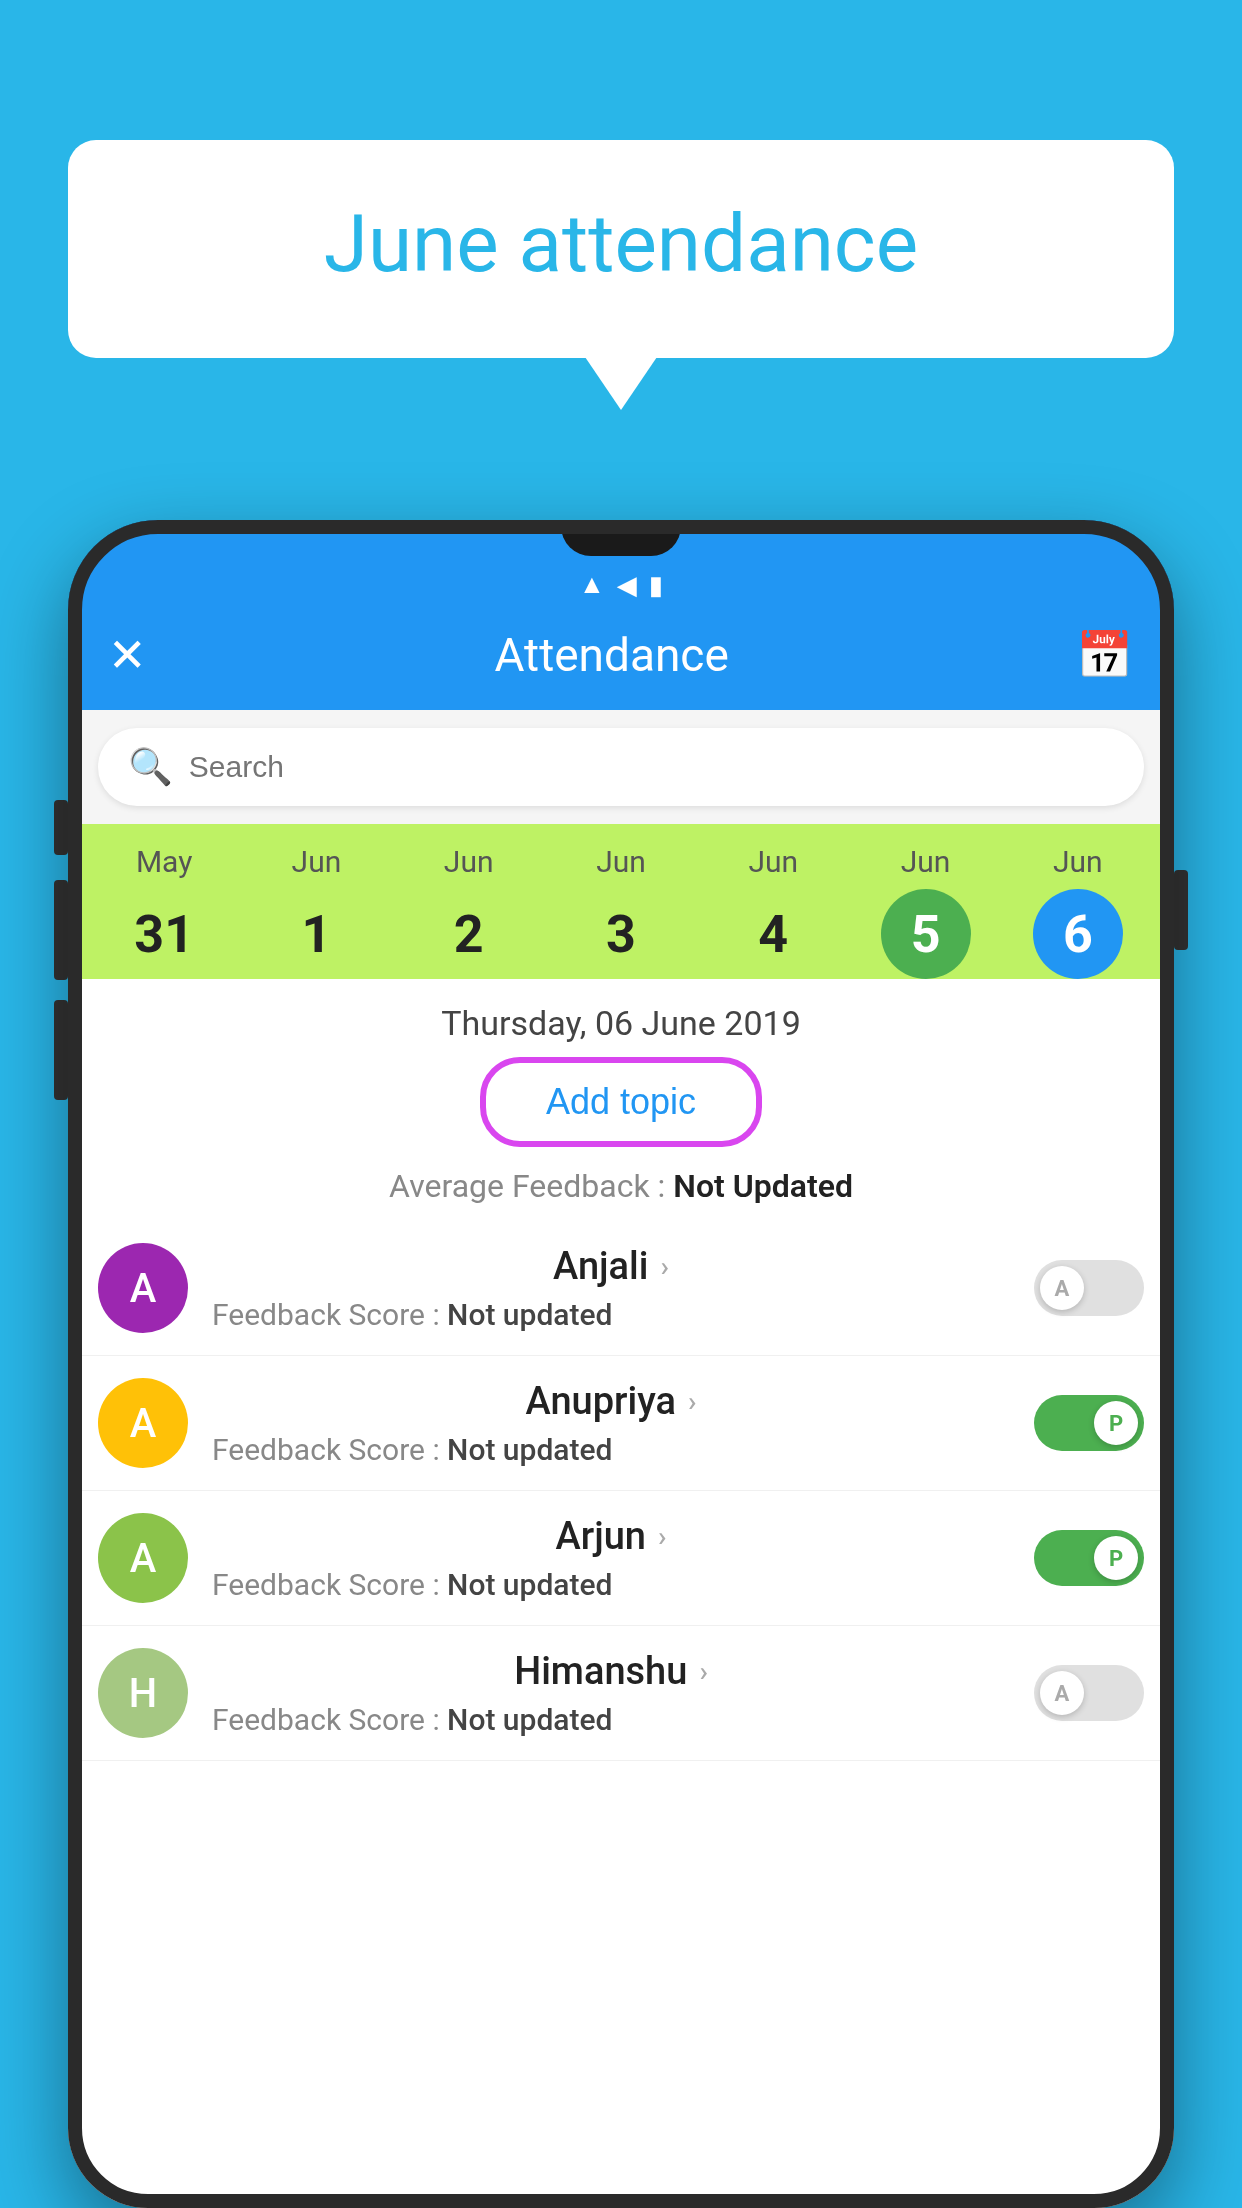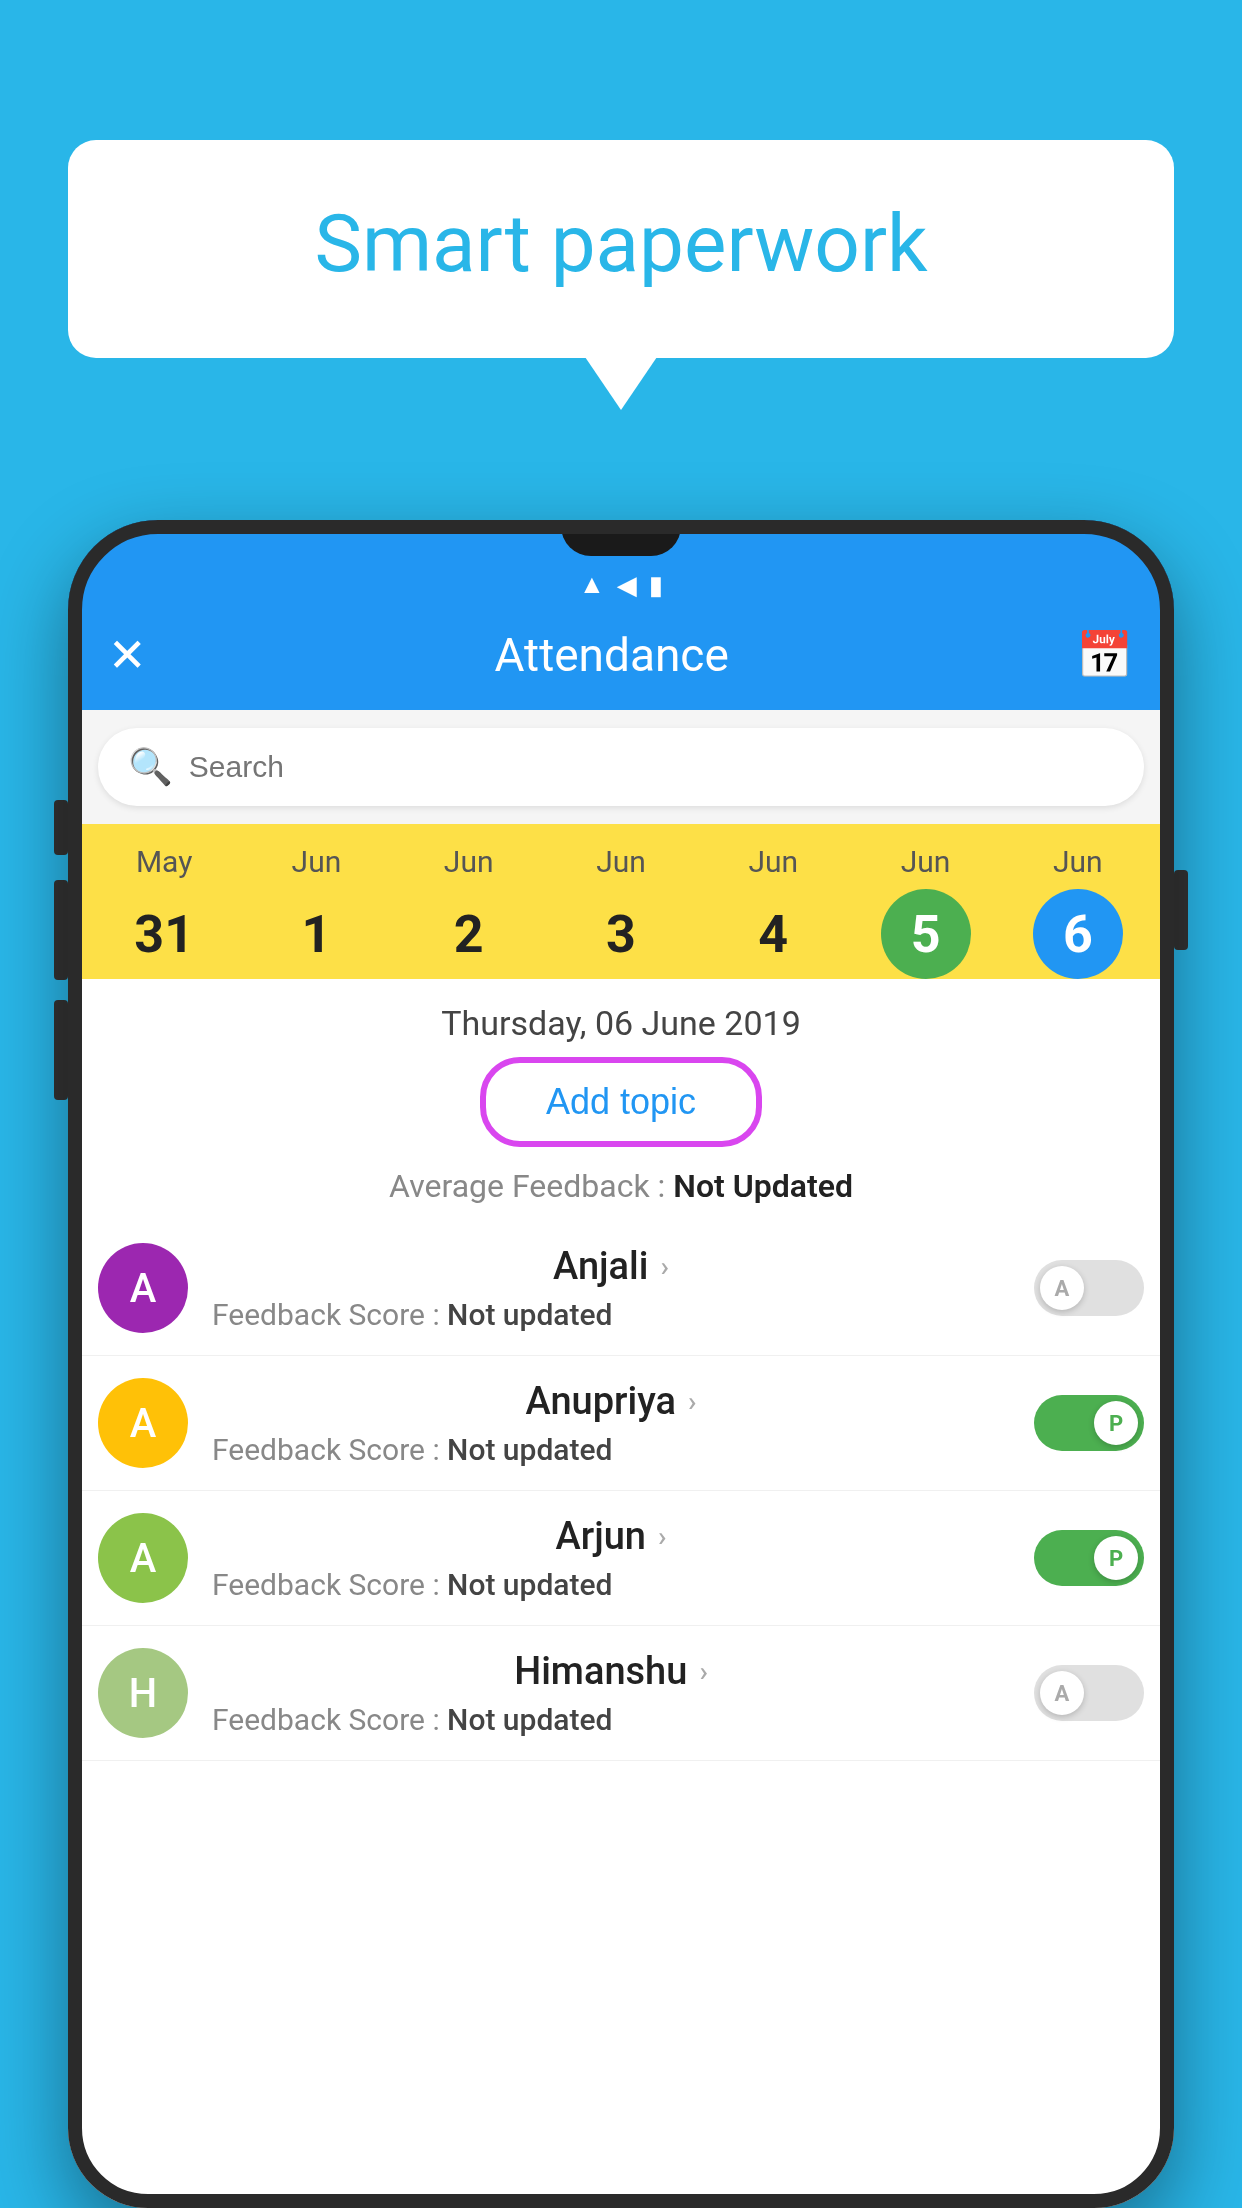--- a/index.html
+++ b/index.html
@@ -163,21 +163,21 @@
       color: #aaa;
       background: transparent;
       width: 100%;
     }
 
     
     .date-strip {
       display: flex;
       justify-content: space-around;
       padding: 20px 20px 0;
-      background: #fde047;
+      background: #bef264;
     }
 
     .date-item {
       display: flex;
       flex-direction: column;
       align-items: center;
       gap: 10px;
       min-width: 110px;
     }
 
@@ -397,21 +397,21 @@
       width: 14px;
       height: 100px;
       background: #333;
       border-radius: 4px;
     }
   </style>
 </head>
 <body>
 
 <div class="speech-bubble">
-  <h1>Smart paperwork</h1>
+  <h1>June attendance</h1>
 </div>
 
 <div class="phone-btn-right"></div>
 <div class="phone-btn-left-1"></div>
 <div class="phone-btn-left-2"></div>
 <div class="phone-btn-left-3"></div>
 
 <div class="phone">
 
   <div class="phone-status-bar">

